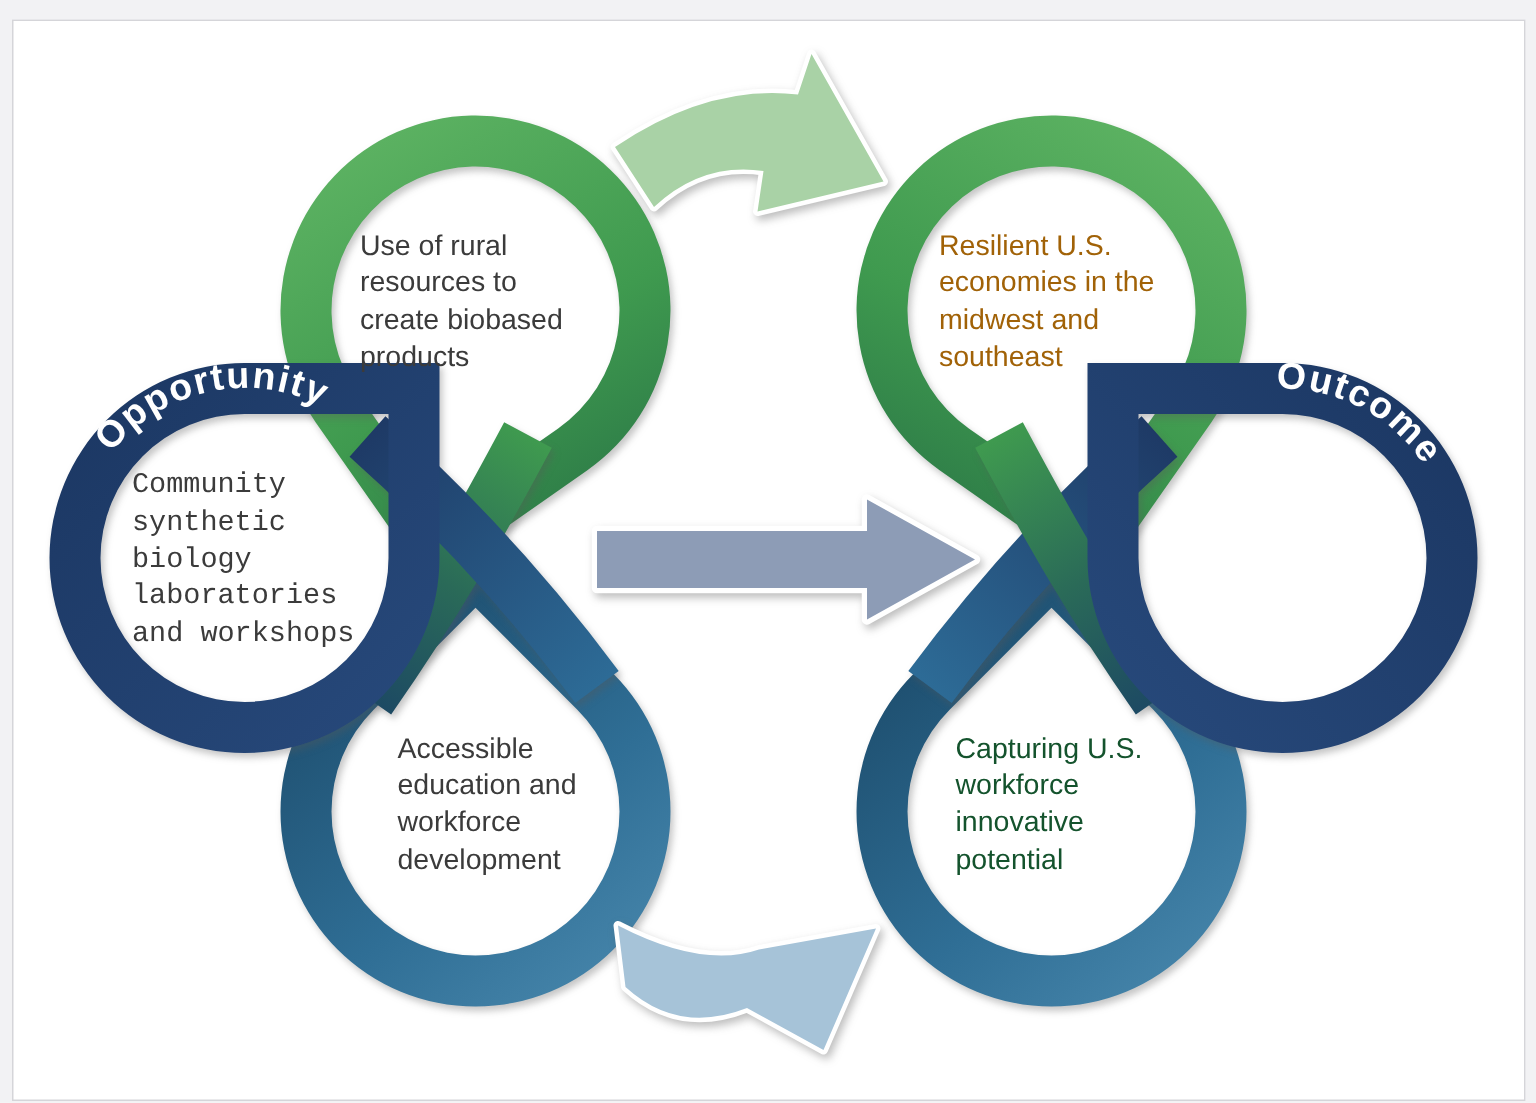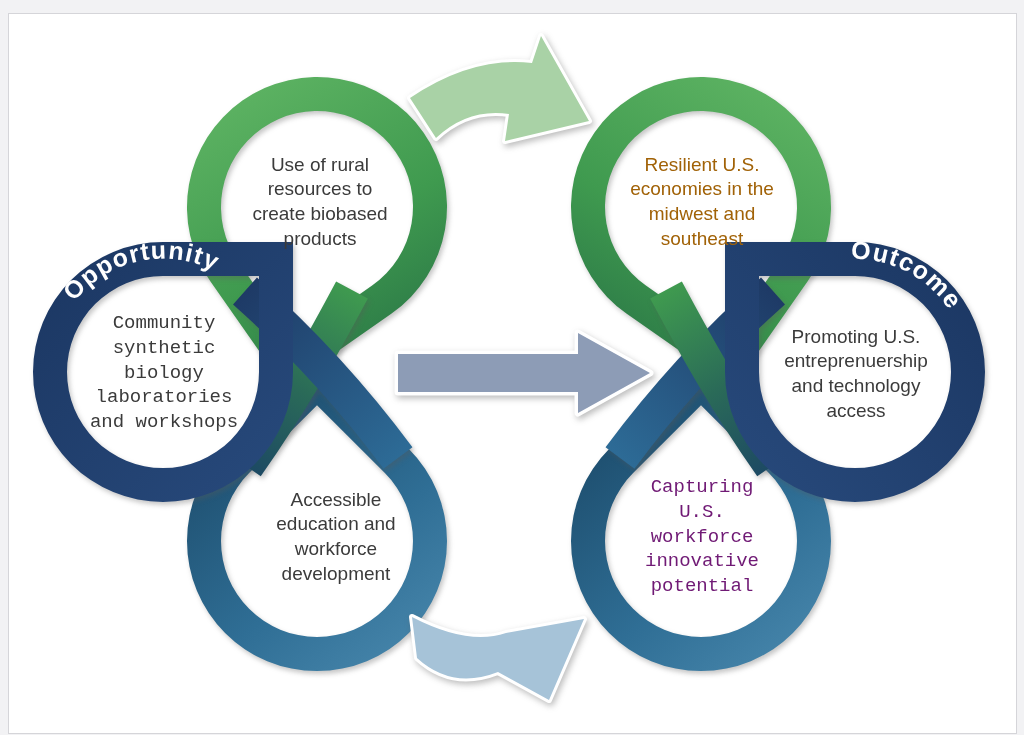--- a/index.html
+++ b/index.html
@@ -4,21 +4,21 @@
 <style>
   html,body{margin:0;padding:0;background:#f2f2f4;}
   .canvas{position:relative;width:1024px;height:735px;background:#f2f2f4;overflow:hidden;
           font-family:"Liberation Sans", sans-serif;}
   .page{position:absolute;left:8px;top:13px;width:1007px;height:719px;background:#ffffff;
         border:1px solid #d5d5d9;}
   svg.diagram{position:absolute;left:0;top:0;}
   .sh{filter:drop-shadow(2px 3px 2.5px rgba(90,90,90,0.35));}
   .sh2{filter:drop-shadow(2px 3px 3px rgba(90,90,90,0.40));}
   .node-text{position:absolute;display:flex;align-items:center;justify-content:center;
-             text-align:center;font-size:19px;line-height:1.3;color:#3b3b3b;height:150px;}
+             font-size:19px;line-height:1.3;color:#3b3b3b;height:150px;}
   .nt1{left:240px;top:127px;width:160px;}
   .nt2{left:88px; top:298px;width:152px;font-family:Liberation Mono, monospace;}
   .nt3{left:265px;top:462px;width:142px;}
   .nt4{left:626px;top:127px;width:152px;}
   .nt5{left:766px;top:299px;width:180px;}
   .nt6{left:637px;top:462px;width:130px;}
   .curved-label{font-weight:bold;font-size:25px;letter-spacing:1.2px;}
 </style>
 </head>
 <body>
@@ -120,19 +120,16 @@
     </div>
   <div class="node-text nt2">
       <span style="color: rgb(59, 59, 59);">Community synthetic biology laboratories and workshops</span>
     </div>
   <div class="node-text nt3">
       <span style="color: rgb(59, 59, 59);">Accessible education and workforce development</span>
     </div>
   <div class="node-text nt4">
       <span style="color: #a16207;">Resilient U.S. economies in the midwest and southeast</span>
     </div>
-  <div class="node-text nt5">
-      <span style="color: rgb(59, 59, 59);">Promoting U.S. entreprenuership and technology access</span>
-    </div>
   <div class="node-text nt6">
-      <span style="color: #701a75; font-family: Liberation Mono, monospace;">Capturing U.S. workforce innovative potential</span>
+      <span style="color: #14532d;">Capturing U.S. workforce innovative potential</span>
     </div>
 </div>
 
 </body></html>

